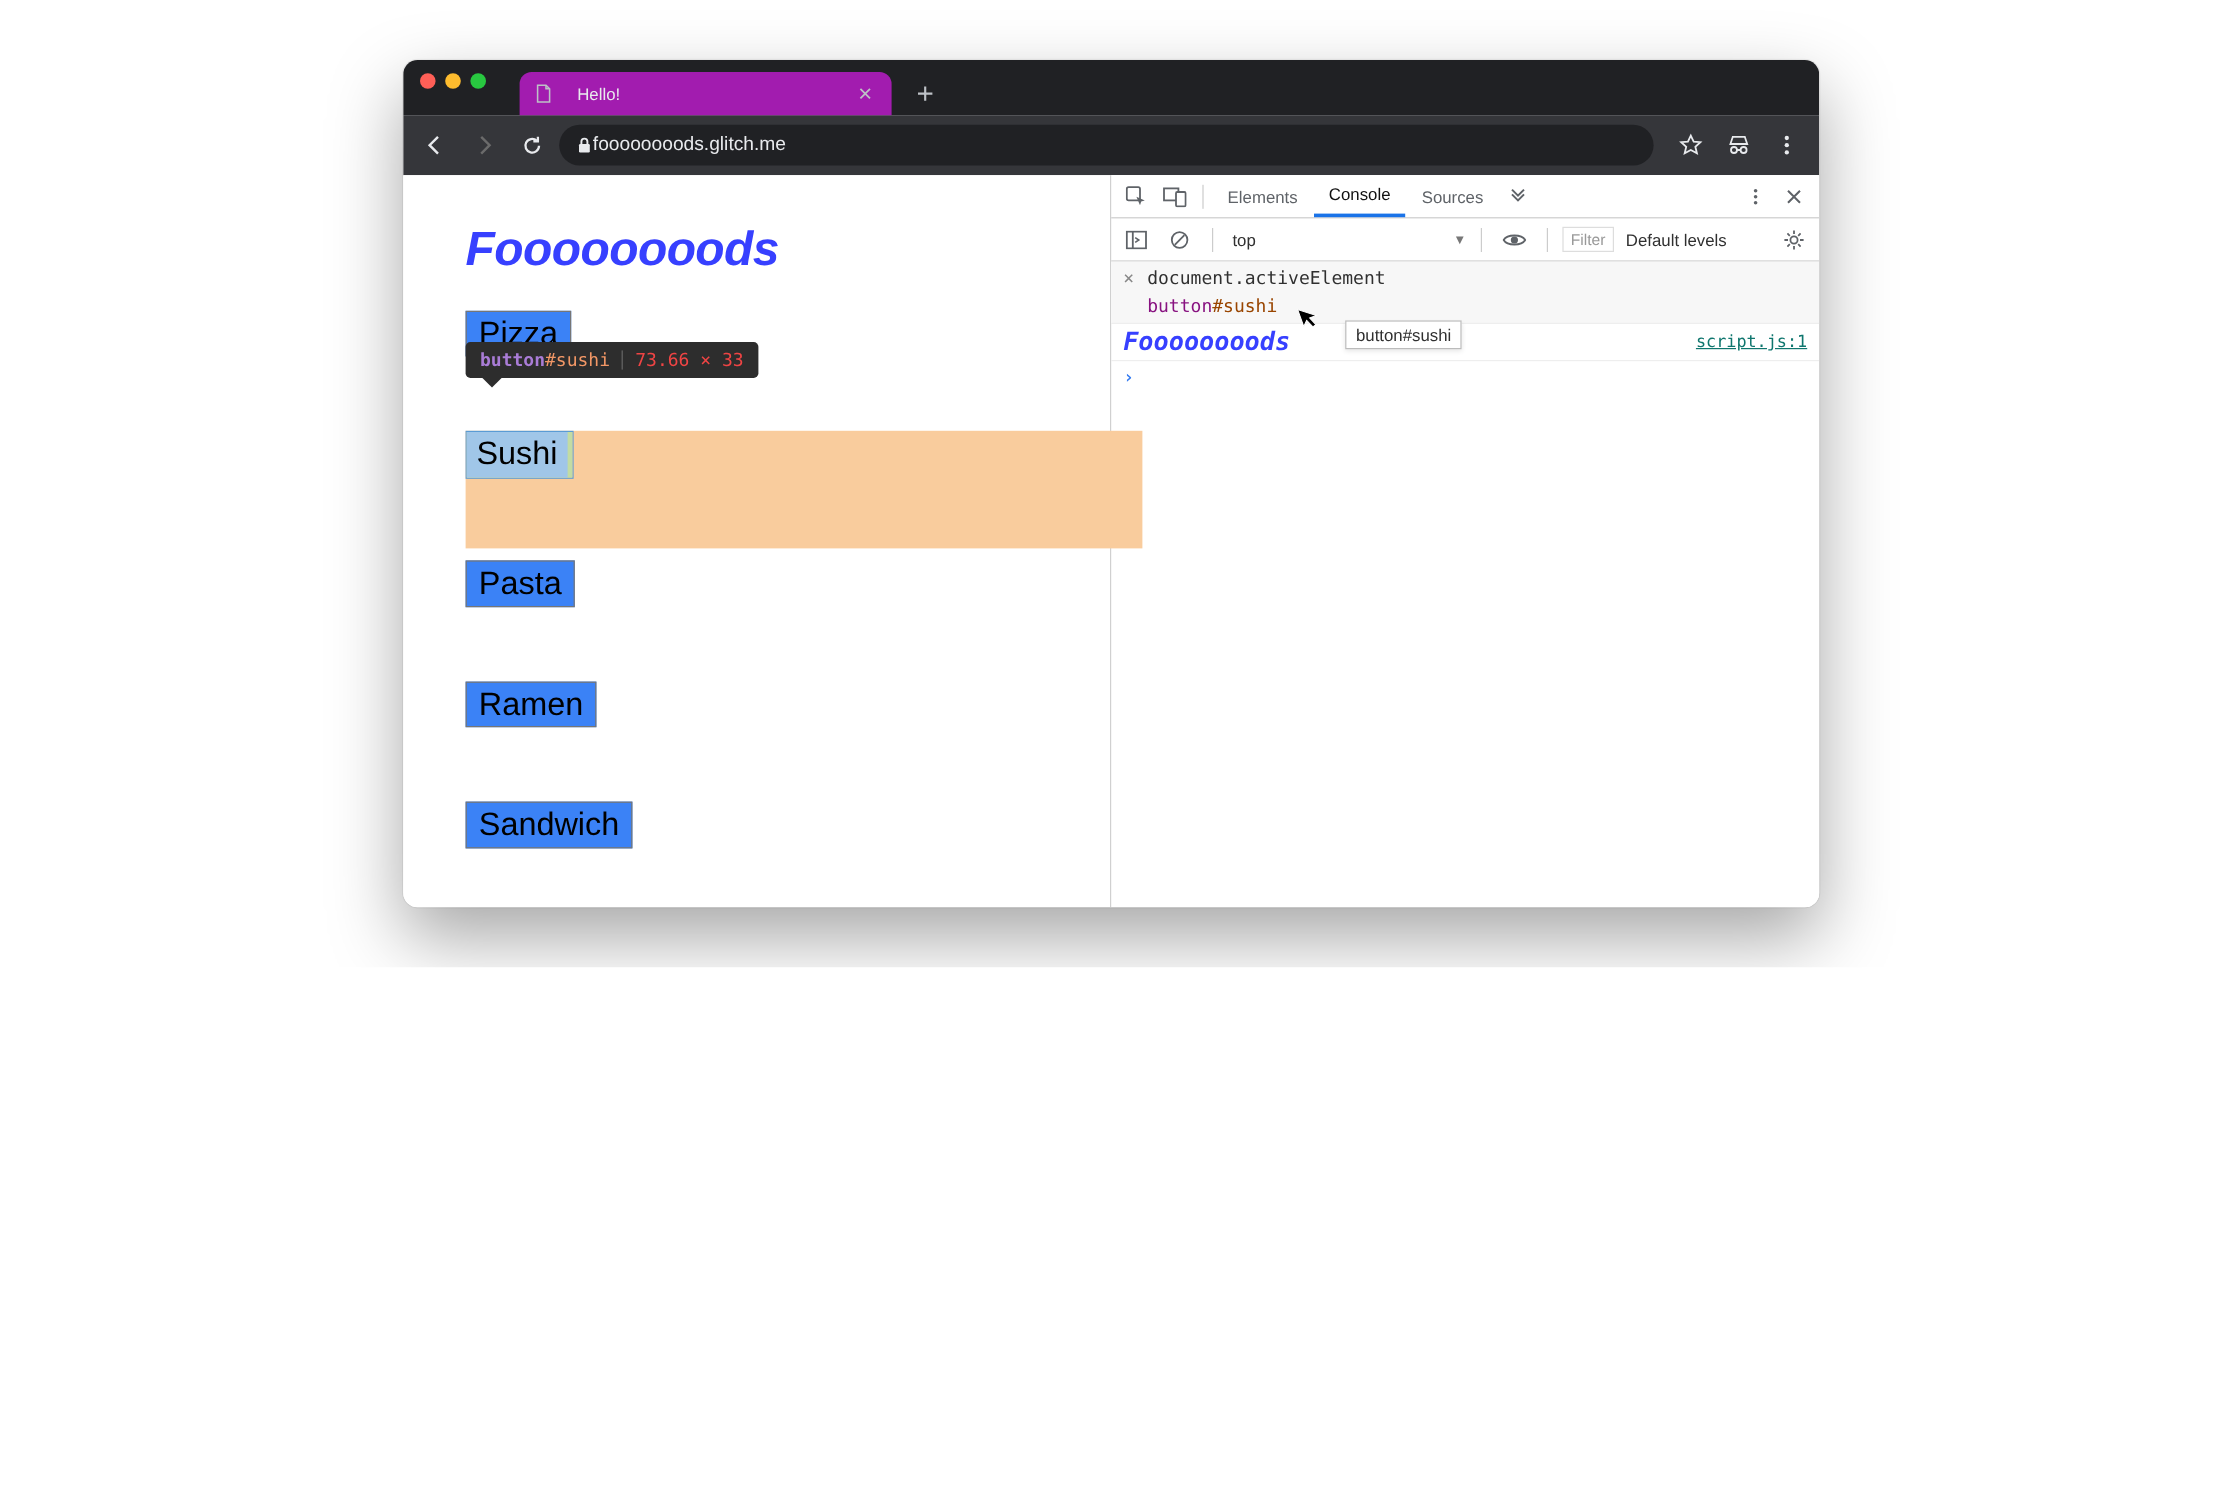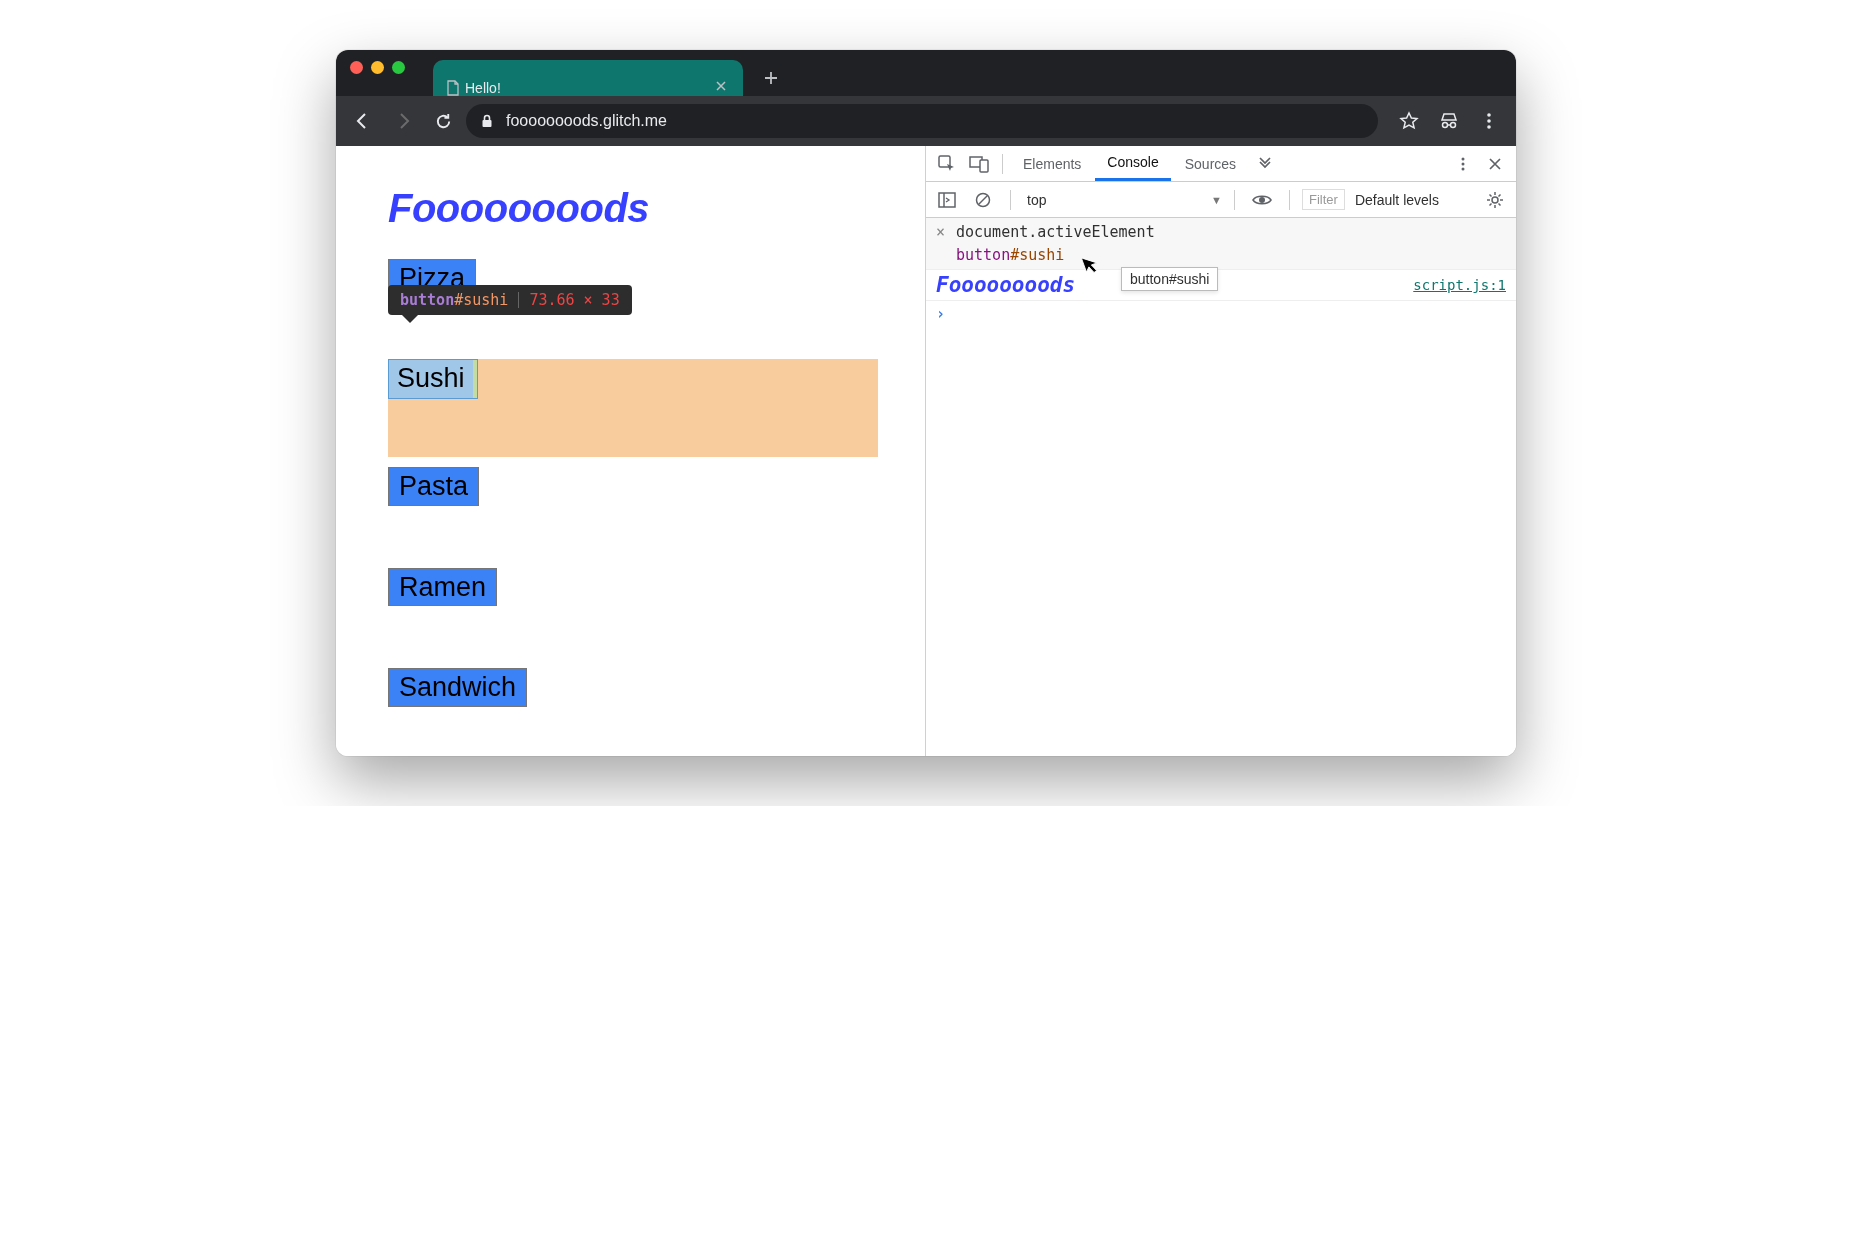--- a/index.html
+++ b/index.html
@@ -26,25 +26,25 @@
       align-items: flex-end;
       height: 46px;
       padding-left: 14px;
     }
     .traffic-lights { display: flex; gap: 8px; align-items: center; height: 100%; padding-right: 28px; padding-bottom: 12px; }
     .tl { width: 13px; height: 13px; border-radius: 50%; }
     .tl.red { background: #ff5f57; }
     .tl.yellow { background: #febc2e; }
     .tl.green { background: #28c840; }
     .tab {
-      background: #0f766e;
+      background: #a21caf;
       color: #e8eaed;
       display: flex;
-      align-items: flex-end;
-      gap: 4px;
+      align-items: center;
+      gap: 20px;
       padding: 0 12px;
       height: 36px;
       border-radius: 10px 10px 0 0;
       width: 310px;
       font-size: 14px;
     }
     .tab .page-icon { width: 16px; height: 16px; display: flex; align-items: center; justify-content: center; }
     .tab-title { flex: 1; }
     .tab-close, .new-tab {
       color: #e8eaed;
@@ -70,21 +70,20 @@
     }
     .nav-btn.disabled { color: #6b6b6b; }
     .omnibox {
       flex: 1;
       background: #202124;
       border-radius: 20px;
       height: 34px;
       display: flex;
       align-items: center;
       padding: 0 14px;
-      gap: 12px;
       color: #e8eaed;
       font-size: 16px;
     }
     .lock-icon { width: 14px; height: 14px; }
     .right-icons { display: flex; gap: 6px; align-items: center; padding-left: 8px; }
     
     .content-area {
       display: flex;
       height: 610px;
       background: #fff;
@@ -111,21 +110,21 @@
       padding: 0px 10px;
       font-family: inherit;
       cursor: pointer;
       line-height: 1.35;
     }
     
     .sushi-wrap { position: relative; margin-bottom: 10px; }
     .margin-box {
       background: #f9cc9d;
       height: 98px;
-      width: 490px;
+      width: 564px;
       position: relative;
     }
     .sushi-highlight {
       position: absolute;
       top: 0; left: 0;
       background: #a0c6e8;
       border: 1px solid #5a9bd4;
       padding: 0;
     }
     .sushi-highlight .pad {

